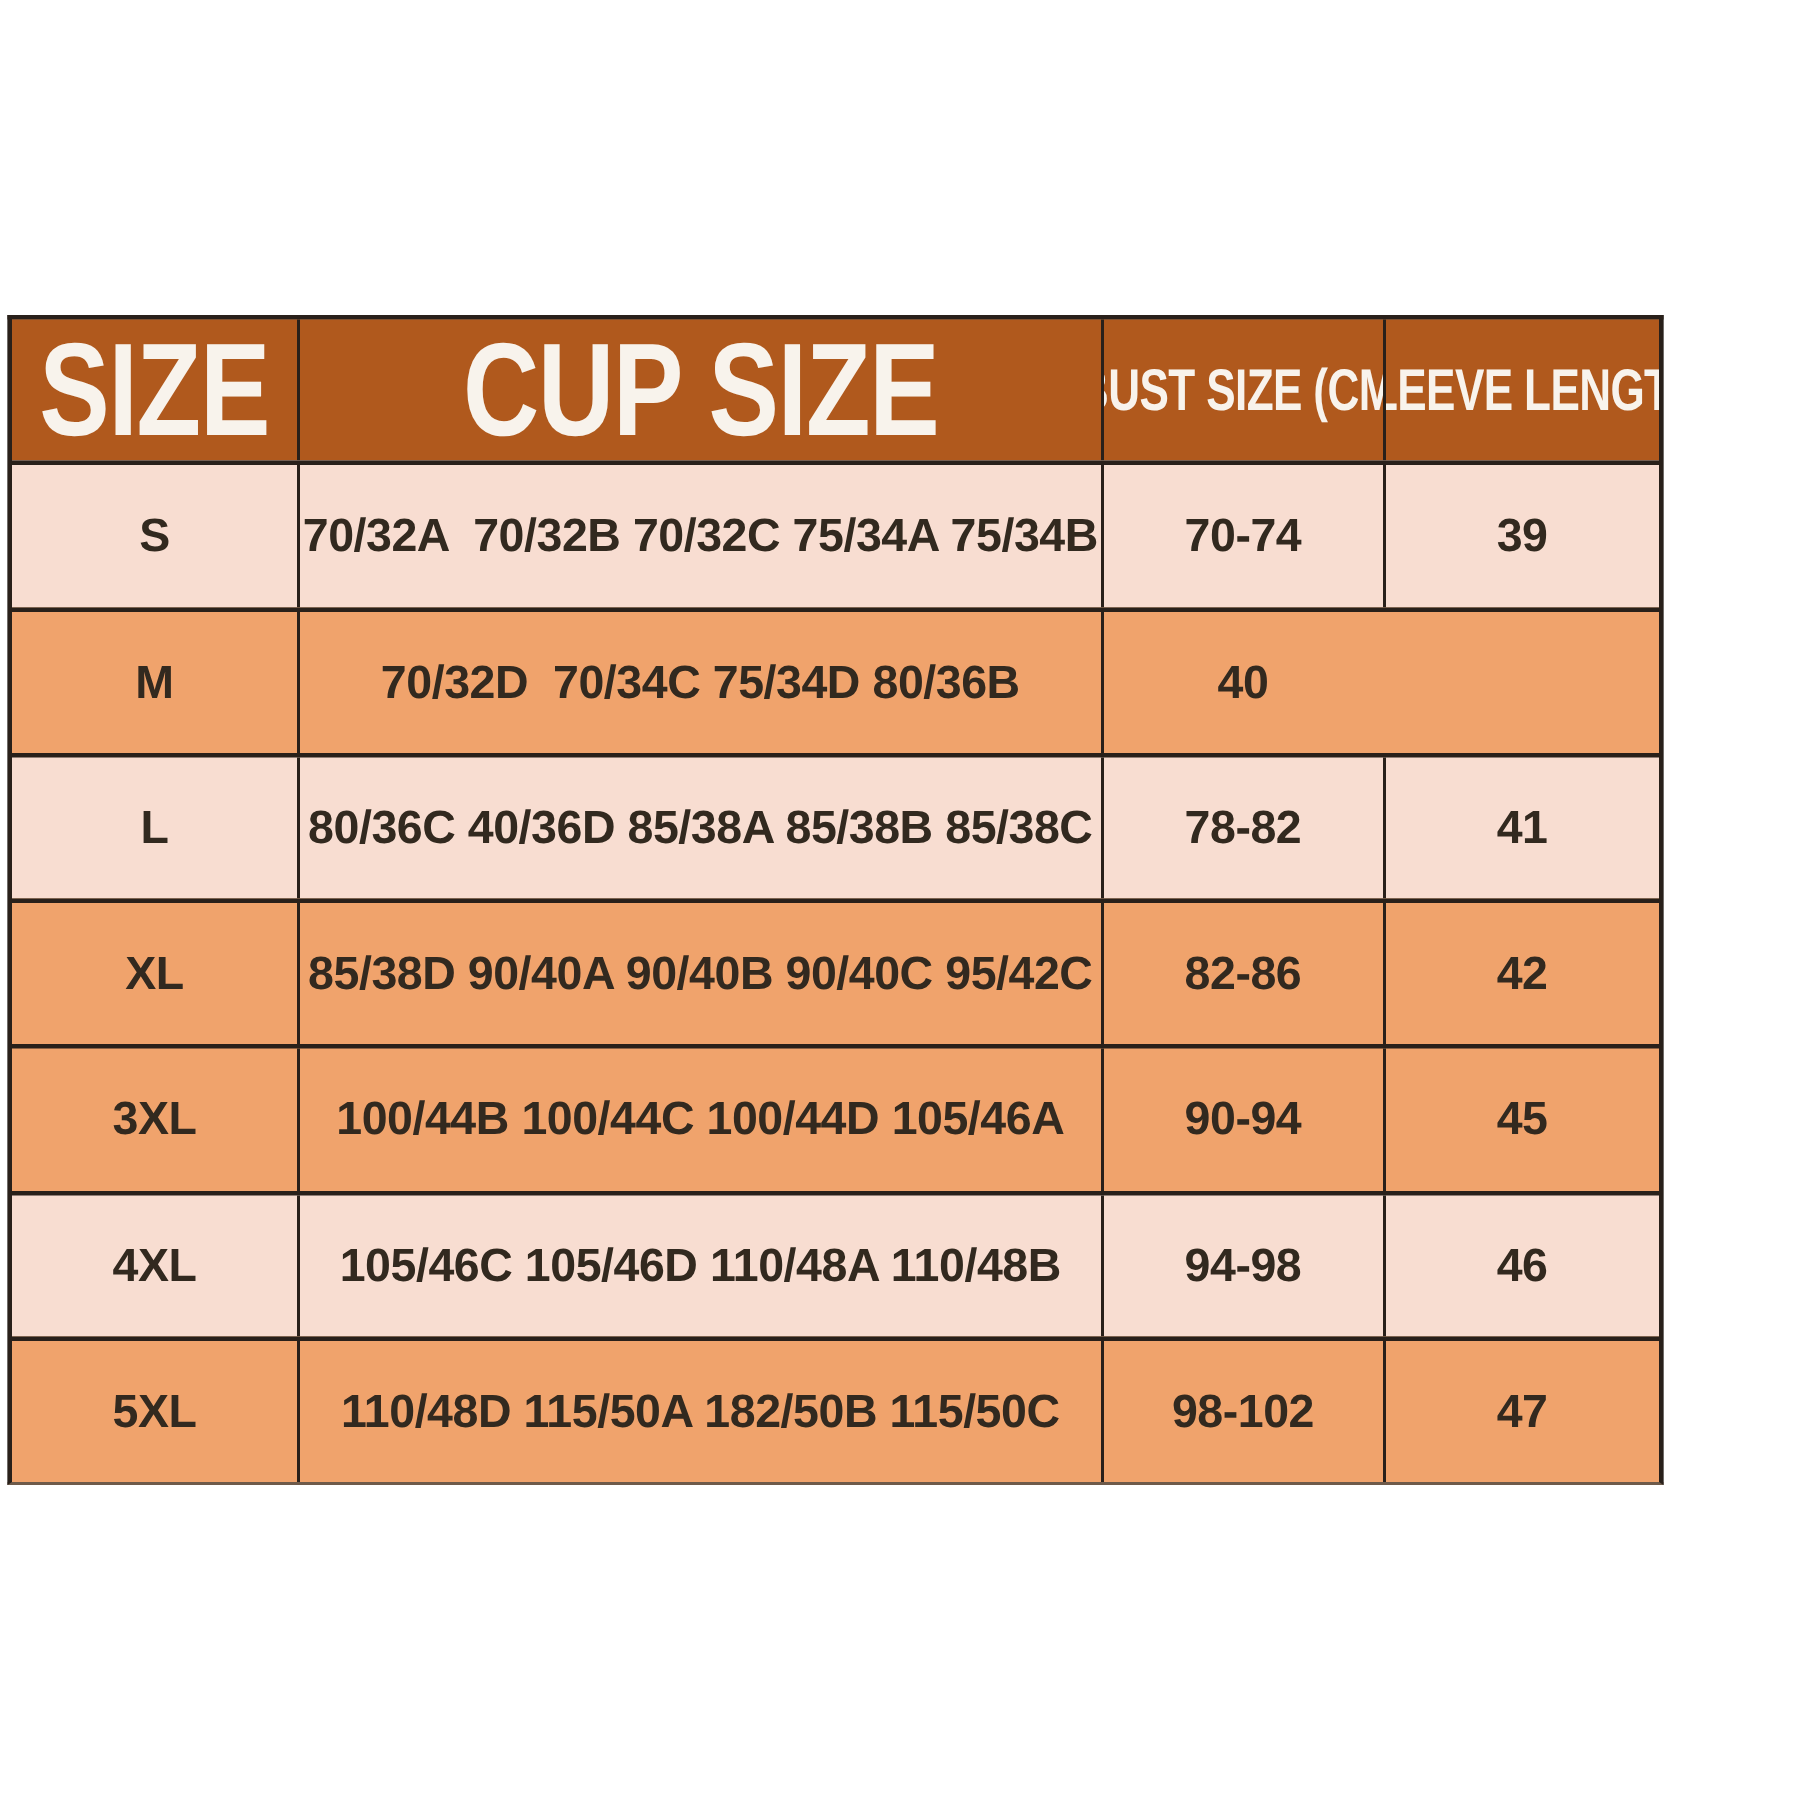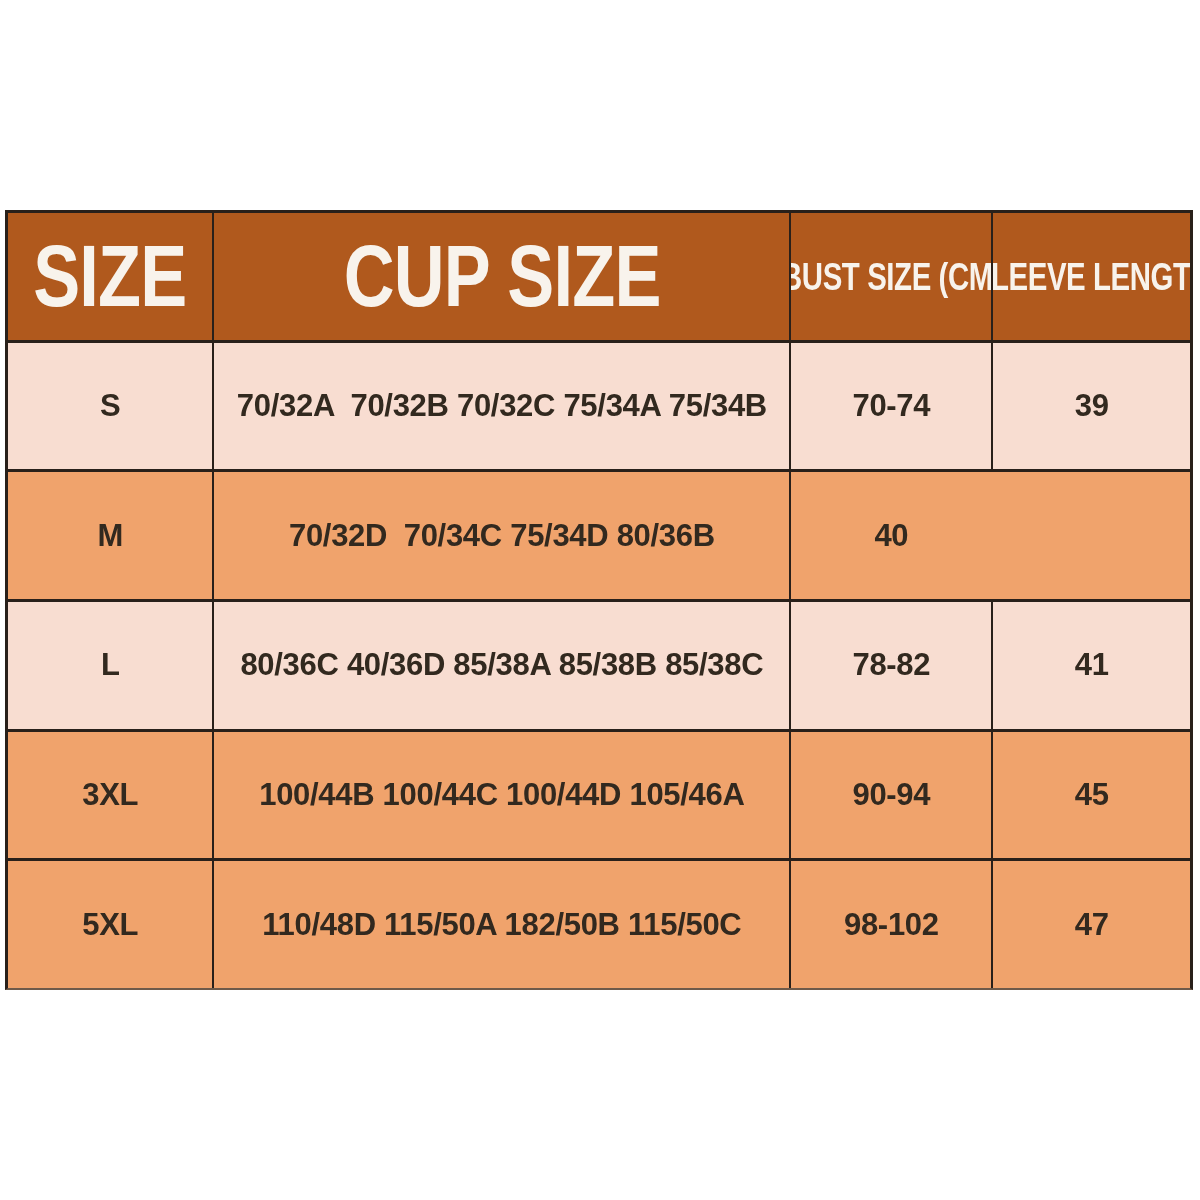--- a/index.html
+++ b/index.html
@@ -9,21 +9,21 @@
     width: 1200px;
     height: 1200px;
     background: #ffffff;
     font-family: "Liberation Sans", sans-serif;
     overflow: hidden;
   }
   .size-table {
     position: absolute;
     left: 5px;
     top: 210px;
-    width: 1188px;
+    width: 1104px;
     height: 780px;
     border: 3px solid #29201a;
     border-bottom: 2px solid #6e5a4a;
     display: flex;
     flex-direction: column;
     background: #737373;
     justify-content: center;
   }
   .row {
     flex: 1;
@@ -127,37 +127,65 @@
         <span class="cell-text">80/36C 40/36D 85/38A 85/38B 85/38C</span>
       </div>
     <div class="cell">
         <span class="cell-text">78-82</span>
       </div>
     <div class="cell">
         <span class="cell-text">41</span>
       </div>
   </div>
 
+  <div class="row tan">
+    <div class="cell">
+        <span class="cell-text">XL</span>
+      </div>
+    <div class="cell">
+        <span class="cell-text">85/38D 90/40A 90/40B 90/40C 95/42C</span>
+      </div>
+    <div class="cell">
+        <span class="cell-text">82-86</span>
+      </div>
+    <div class="cell">
+        <span class="cell-text">42</span>
+      </div>
+  </div>
 
 
   <div class="row tan">
     <div class="cell">
         <span class="cell-text">3XL</span>
       </div>
     <div class="cell">
         <span class="cell-text">100/44B 100/44C 100/44D 105/46A</span>
       </div>
     <div class="cell">
         <span class="cell-text">90-94</span>
       </div>
     <div class="cell">
         <span class="cell-text">45</span>
       </div>
   </div>
 
+  <div class="row light">
+    <div class="cell">
+        <span class="cell-text">4XL</span>
+      </div>
+    <div class="cell">
+        <span class="cell-text">105/46C 105/46D 110/48A 110/48B</span>
+      </div>
+    <div class="cell">
+        <span class="cell-text">94-98</span>
+      </div>
+    <div class="cell">
+        <span class="cell-text">46</span>
+      </div>
+  </div>
 
   <div class="row tan">
     <div class="cell">
         <span class="cell-text">5XL</span>
       </div>
     <div class="cell">
         <span class="cell-text">110/48D 115/50A 182/50B 115/50C</span>
       </div>
     <div class="cell">
         <span class="cell-text">98-102</span>

